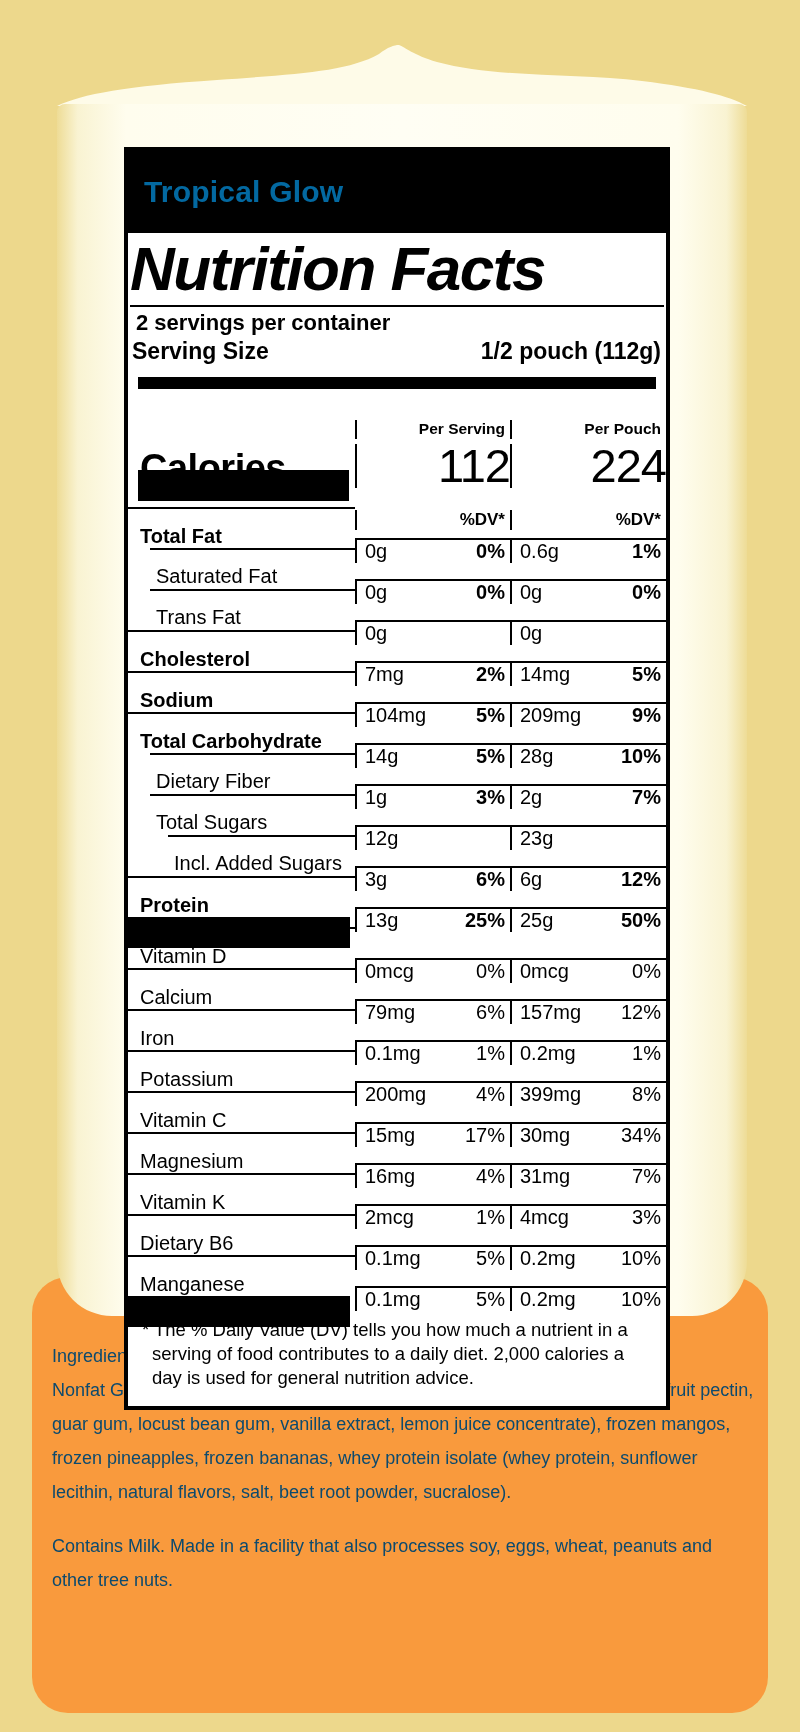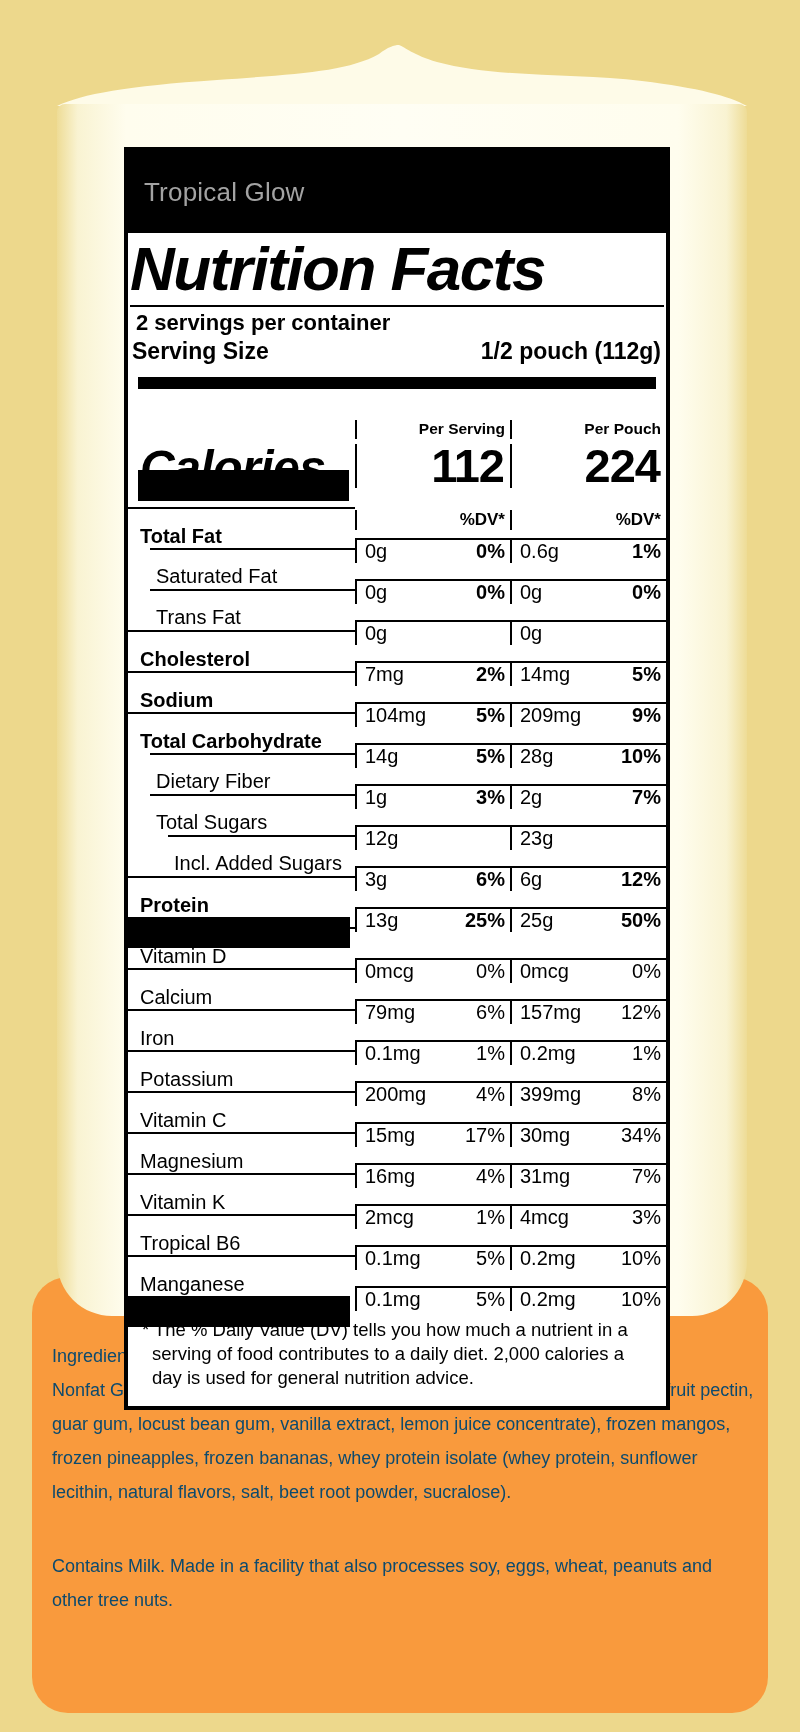--- a/index.html
+++ b/index.html
@@ -11,26 +11,26 @@
   .pouch{position:absolute; left:57px; top:104px; width:690px; height:1212px;
     border-radius:8px 8px 55px 55px;
     background:linear-gradient(90deg,#EEDC96 0%,#F9F3D2 3%,#FFFDEE 10%,#FFFEF4 50%,#FFFDEE 90%,#F9F3D2 97%,#EEDC96 100%);}
 
   
   .panel{position:absolute; left:32px; top:1277px; width:736px; height:436px;
     border-radius:36px; background:#F99A3D;}
   .panel-text{position:absolute; left:20px; top:62px; width:702px;
     font-size:18px; line-height:34px; color:#0c4a6e; font-weight:400;}
   .panel-text p{margin:0;}
-  .panel-text .gap{margin-top:40px;}
+  .panel-text .gap{margin-top:20px;}
 
   
   .label-box{position:absolute; left:124px; top:147px; width:546px; box-sizing:border-box;
     border:4px solid #000; background:#FFFFFF; color:#000;}
-  .lbl-header{height:82px; background:#000; color:#a3a3a3; font-size:26px; font-weight:400;
+  .lbl-header{height:82px; background:#000; color:#0369a1; font-size:30px; font-weight:700;
     line-height:82px; padding-left:16px; letter-spacing:0.2px;}
   .nf-title{height:68px; font-size:62px; line-height:68px; font-weight:800; letter-spacing:-1.5px;
     margin:2px 2px 0 2px; white-space:nowrap;font-style:italic;}
   .nf-rule{height:2px; background:#000; margin:2px 2px 0 2px;}
   .servings{height:30px; font-size:22px; font-weight:600; line-height:32px; padding-left:8px;}
   .serving-size{height:28px; display:flex; justify-content:space-between; align-items:center;
     font-size:23px; font-weight:800; padding:0 5px 0 4px;gap:31px;}
   .bar-full{height:12px; background:#000; margin:12px 10px 0 10px;}
 
   
@@ -38,23 +38,23 @@
   .c{box-sizing:border-box; display:flex; align-items:center;}
   .c2,.c3{border-left:2.5px solid #000;margin-top:31px;}
   .c1{padding-left:12px;}
   .camt{justify-content:space-between; padding-left:8px; padding-right:5px;}
   .rt{justify-content:flex-end; padding-right:5px;}
 
   .r-calhead{height:24px; font-size:15.5px; font-weight:700;}
   .r-calhead .c{align-items:flex-end; padding-bottom:1px;}
   .r-calval{height:54px;}
   .r-calval .c{align-items:flex-end;}
-  .r-calval .c1{font-size:48px; font-weight:800; letter-spacing:-0.5px; line-height:40px;font-style:italic;}
-  .r-calval .c2,.r-calval .c3{font-size:47px; font-weight:700; letter-spacing:-1px; line-height:44px;
-    justify-content:flex-end; padding-right:6px;}
+  .r-calval .c1{font-size:38px; font-weight:800; letter-spacing:-0.5px; line-height:40px;}
+  .r-calval .c2,.r-calval .c3{font-size:47px; font-weight:400; letter-spacing:-1px; line-height:44px;
+    justify-content:flex-end; }
   .r-calbars{height:9px; margin-top:3px;}
   .r-calbars .c1{padding:0 6px 0 10px;}
   .r-calbars .c2,.r-calbars .c3{padding:0 6px 0 5px;}
   .b{background:#000; height:100%; width:100%;}
   .r-dv{height:28px; font-size:17px; font-weight:800;}
 
   .row{height:41px; font-size:20px;}
   .row .c{border-top:2px solid #000;}
   .bold .c1 span{font-weight:700;}
   .sec-main .dvv{font-weight:700;}
@@ -386,21 +386,21 @@
               <span class="dvv">1%</span>
             </div>
           <div class="c c3 camt">
               <span class="amt">4mcg</span>
               <span class="dvv">3%</span>
             </div>
         </div>
 
         <div class="grid row">
           <div class="c c1">
-              <span>Tropical B6</span>
+              <span>Dietary B6</span>
             </div>
           <div class="c c2 camt">
               <span class="amt">0.1mg</span>
               <span class="dvv">5%</span>
             </div>
           <div class="c c3 camt">
               <span class="amt">0.2mg</span>
               <span class="dvv">10%</span>
             </div>
         </div>

